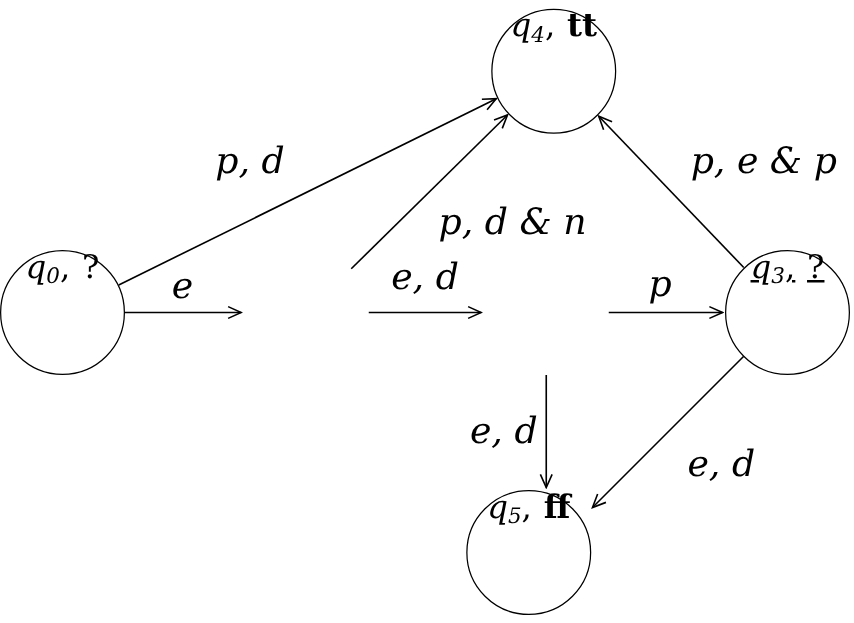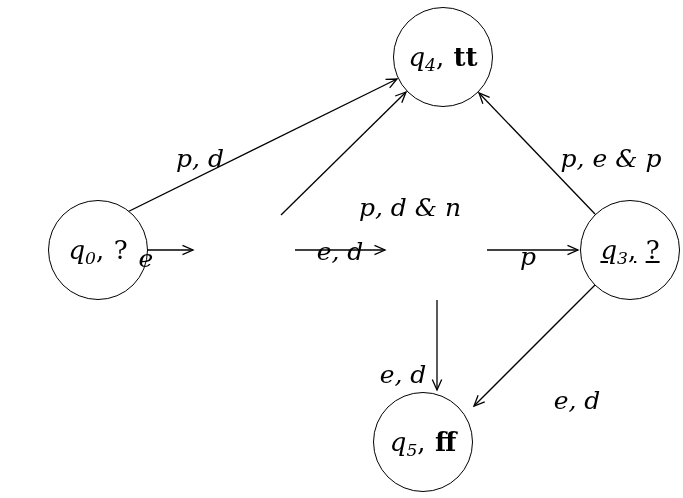--- a/index.html
+++ b/index.html
@@ -20,45 +20,43 @@
   }
   .node {
     position: absolute;
     width: 100px;
     height: 100px;
     box-sizing: border-box;
     border: 1.5px solid #000000;
     border-radius: 50%;
     background: #ffffff;
     display: flex;
-    align-items: center;
     justify-content: center;
   }
   .node-label {
     font-style: italic;
     font-size: 26px;
     line-height: 1;
     white-space: nowrap;
   }
   .node-label sub {
     font-size: 0.66em;
     line-height: 0;
     vertical-align: -0.28em;
   }
   .nsep { font-style: normal; }
   .nval { font-style: normal; margin-left: 0.36em; }
   .nval.bold { font-weight: bold; }
   .edge-label {
     position: absolute;
     transform: translate(-50%, -50%);
     font-style: italic;
-    font-size: 25px;
+    font-size: 29px;
     line-height: 1;
     white-space: nowrap;
-    margin-top: 29px;
   }
 </style>
 </head>
 <body>
 
 <div class="canvas">
 
   <svg class="edges" viewBox="0 0 683 498">
     <defs>
       <marker id="arrowhead" viewBox="0 0 13 13" refX="11.5" refY="6.5" markerWidth="13" markerHeight="13" markerUnits="userSpaceOnUse" orient="auto">
@@ -70,21 +68,21 @@
       <line x1="295" y1="250" x2="385" y2="250" marker-end="url(#arrowhead)"></line>
       <line x1="487" y1="250" x2="578" y2="250" marker-end="url(#arrowhead)"></line>
       <line x1="95" y1="228" x2="397" y2="79" marker-end="url(#arrowhead)"></line>
       <line x1="281" y1="215" x2="406" y2="92" marker-end="url(#arrowhead)"></line>
       <line x1="595" y1="214" x2="479" y2="93" marker-end="url(#arrowhead)"></line>
       <line x1="437" y1="300" x2="437" y2="390" marker-end="url(#arrowhead)"></line>
       <line x1="595" y1="285" x2="474" y2="406" marker-end="url(#arrowhead)"></line>
     </g>
   </svg>
 
-  <div class="node" style="left:0px;   top:200px;margin-left:48px;">
+  <div class="node" style="left:0px;   top:200px;">
     <span class="node-label"><span>q</span><sub>0</sub><span class="nsep">,</span><span class="nval">?</span></span>
   </div>
   <div class="node" style="left:580px; top:200px;text-decoration:underline;">
     <span class="node-label"><span>q</span><sub>3</sub><span class="nsep">,</span><span class="nval">?</span></span>
   </div>
   <div class="node" style="left:393px; top:7px;">
     <span class="node-label"><span>q</span><sub>4</sub><span class="nsep">,</span><span class="nval bold">tt</span></span>
   </div>
   <div class="node" style="left:373px; top:392px;">
     <span class="node-label"><span>q</span><sub>5</sub><span class="nsep">,</span><span class="nval bold">ff</span></span>

